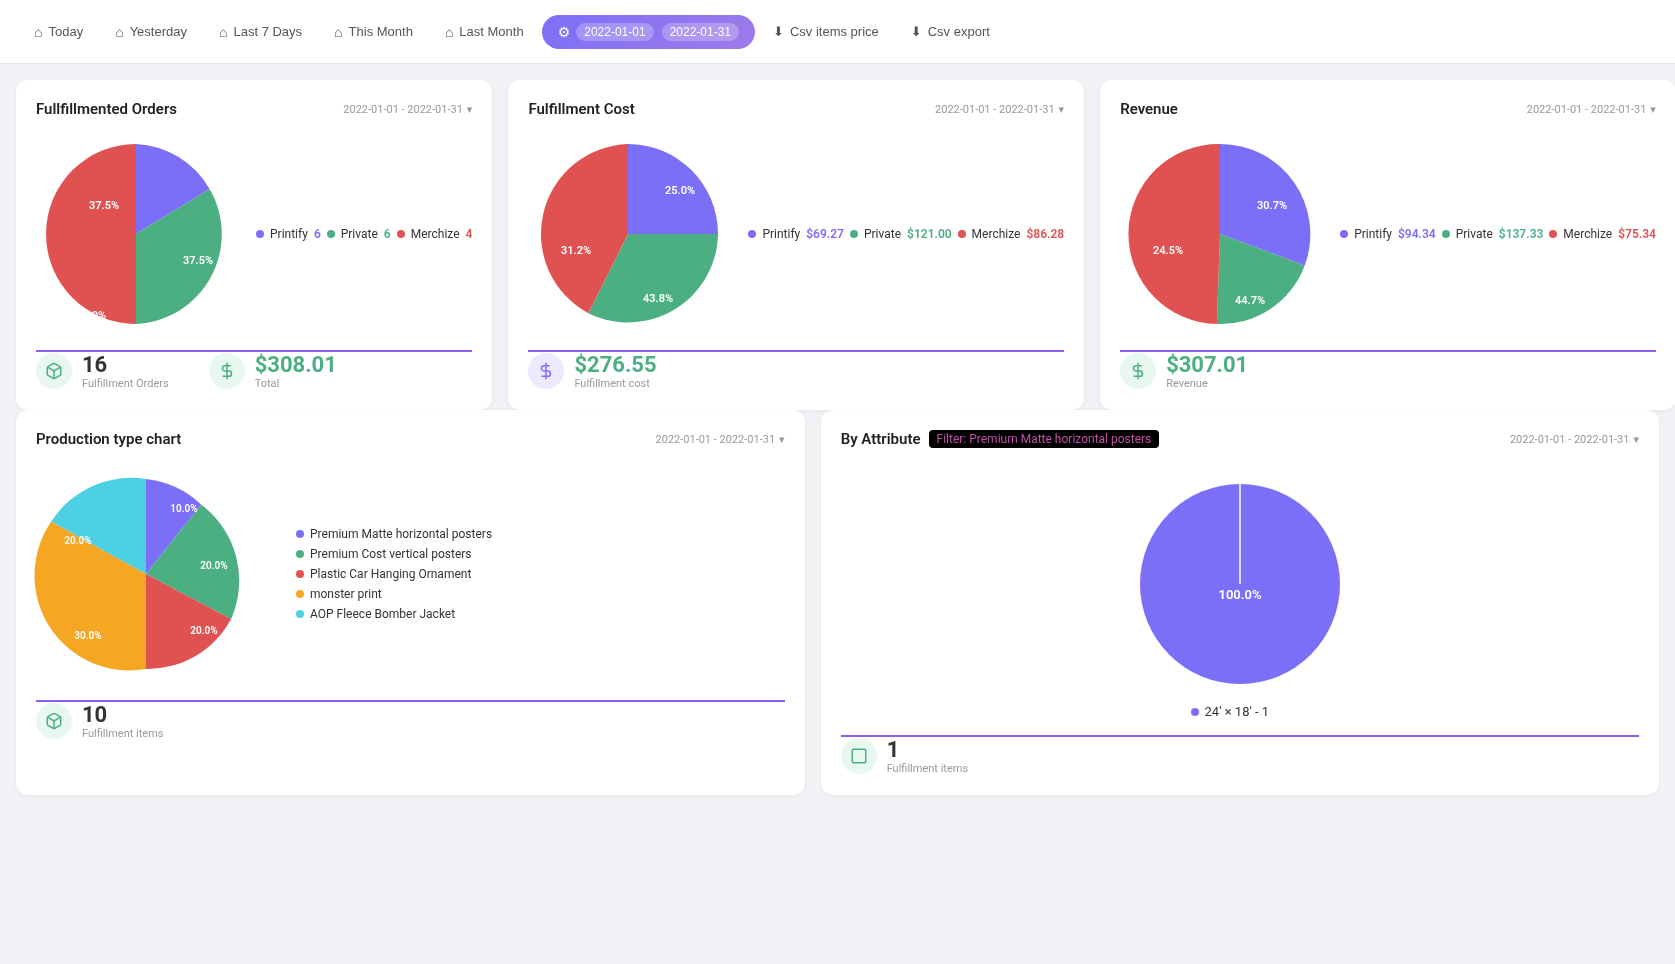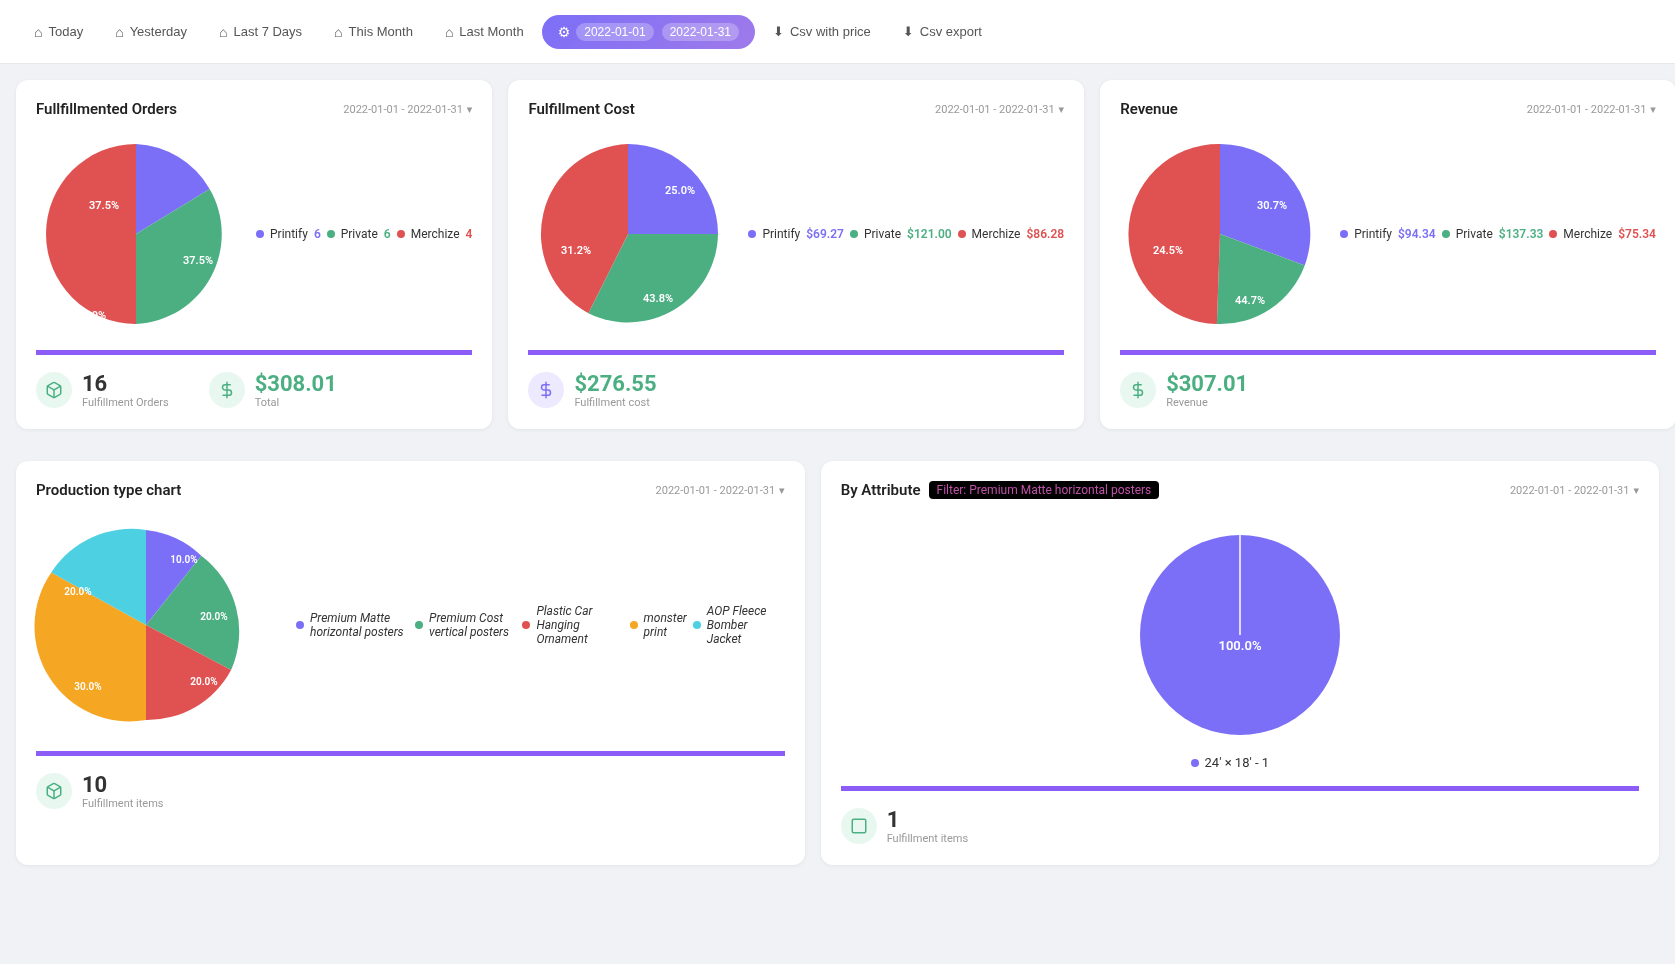--- a/index.html
+++ b/index.html
@@ -55,21 +55,20 @@
       background: transparent;
       color: #555;
       cursor: pointer;
       font-size: 13px;
     }
 
     .main-content {
       padding: 16px;
       display: flex;
       flex-direction: column;
-      gap: 16px;
     }
 
     .row-cards {
       display: flex;
       gap: 16px;
     }
 
     .card {
       background: #fff;
       border-radius: 12px;
@@ -104,22 +103,21 @@
     }
     .chart-canvas { flex-shrink: 0; }
     .chart-legend { display: flex; flex-direction: row; gap: 6px; font-size: 12px; }
     .legend-item { display: flex; align-items: center; gap: 6px; }
     .legend-dot { width: 8px; height: 8px; border-radius: 50%; flex-shrink: 0; }
 
     .card-stats {
       display: flex;
       gap: 40px;
       margin-top: 16px;
-      padding-top: 16px;
-      border-top: 5px solid #8b5cf6;
+      border-top: 2px solid #8b5cf6;
     }
     .stat-item {
       display: flex;
       align-items: center;
       gap: 10px;
     }
     .stat-icon {
       width: 36px;
       height: 36px;
       border-radius: 50%;
@@ -135,34 +133,34 @@
     .stat-amount { font-size: 22px; font-weight: 700; color: #4caf82; }
 
     
     .pie-svg { overflow: visible; }
 
     .legend-value { font-weight: 600; }
     .color-printify { color: #7c6ff7; }
     .color-private { color: #4caf82; }
     .color-merchize { color: #e05252; }
 
-    .bottom-row { display: flex; gap: 16px; margin-top: 16px; }
+    .bottom-row { display: flex; gap: 16px; }
     .bottom-card-left { flex: 0 0 48%; }
     .bottom-card-right { flex: 1; }
 
     .by-attr-title { display: flex; align-items: center; gap: 8px; flex-wrap: wrap; }
     .filter-badge {
       background: #000000;
       color: #c050a8;
       border-radius: 4px;
       padding: 2px 8px;
       font-size: 12px;
     }
 
-    .prod-legend { display: flex; flex-direction: row; gap: 6px; font-size: 12px; margin-left: 20px; font-style: italic; }
+    .prod-legend { display: flex; flex-direction: column; gap: 6px; font-size: 12px; margin-left: 20px; }
 
   </style>
 </head>
 <body>
 
 <nav class="top-nav">
   <button class="nav-btn">
     <span class="house-icon">⌂</span>
     <span>Today</span>
   </button>
@@ -184,21 +182,21 @@
   </button>
   <button class="nav-btn nav-btn-active">
     <span style="font-size:14px;">⚙</span>
     <div class="date-range">
       <span class="date-badge">2022-01-01</span>
       <span class="date-badge">2022-01-31</span>
     </div>
   </button>
   <button class="csv-btn">
     <span>⬇</span>
-    <span>Csv with price</span>
+    <span>Csv items price</span>
   </button>
   <button class="csv-btn">
     <span>⬇</span>
     <span>Csv export</span>
   </button>
 </nav>
 
 <div class="main-content">
 
   <div class="row-cards">

